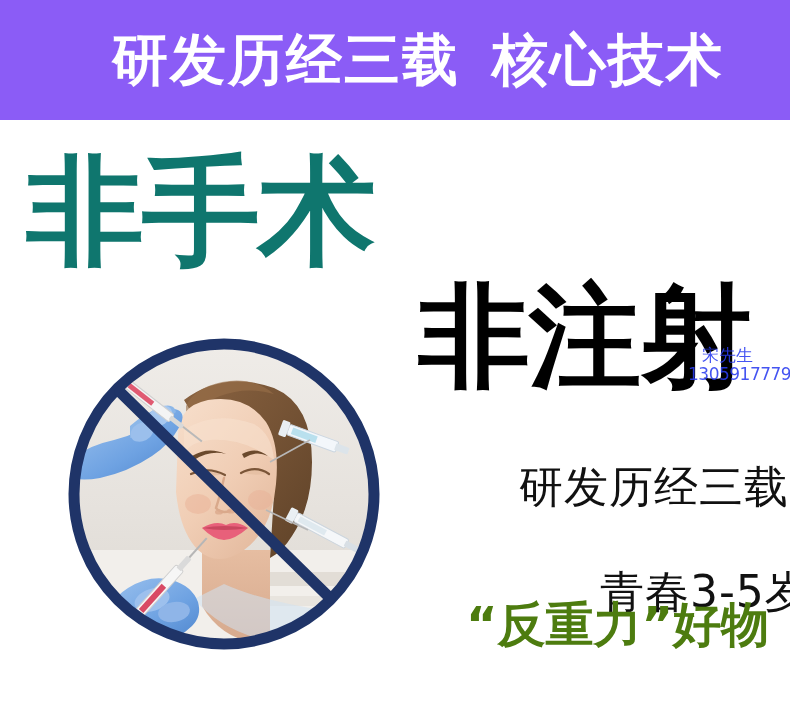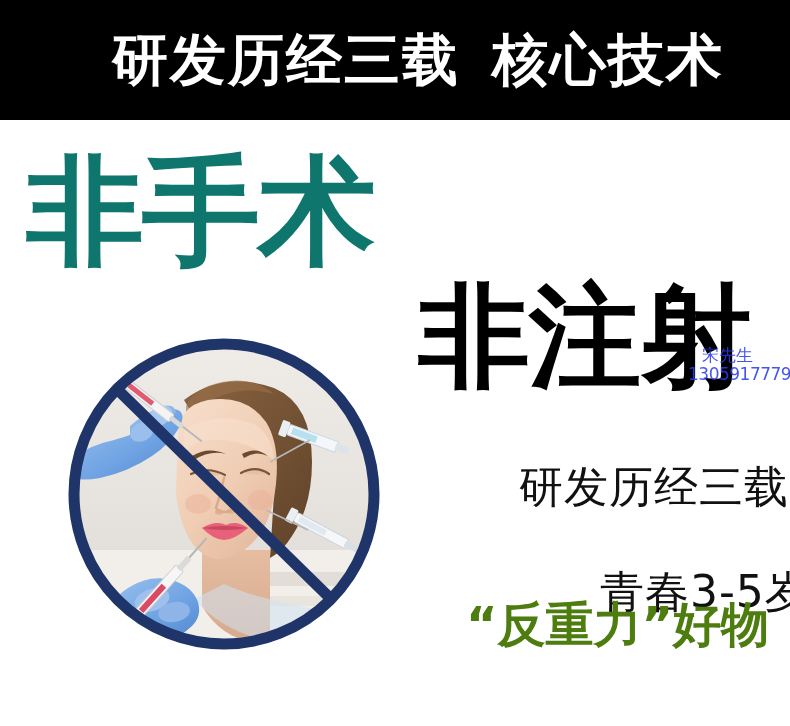--- a/index.html
+++ b/index.html
@@ -18,21 +18,21 @@
     overflow: hidden;
   }
 
   
   .header-banner {
     position: absolute;
     left: 0;
     top: 0;
     width: 790px;
     height: 120px;
-    background: #000000;
+    background: #8b5cf6;
   }
   .header-title {
     position: absolute;
     left: 112px;
     top: 29px;
     font-family: "Liberation Serif", "DejaVu Serif", serif;
     font-weight: bold;
     font-size: 56px;
     line-height: 62px;
     letter-spacing: 2px;

